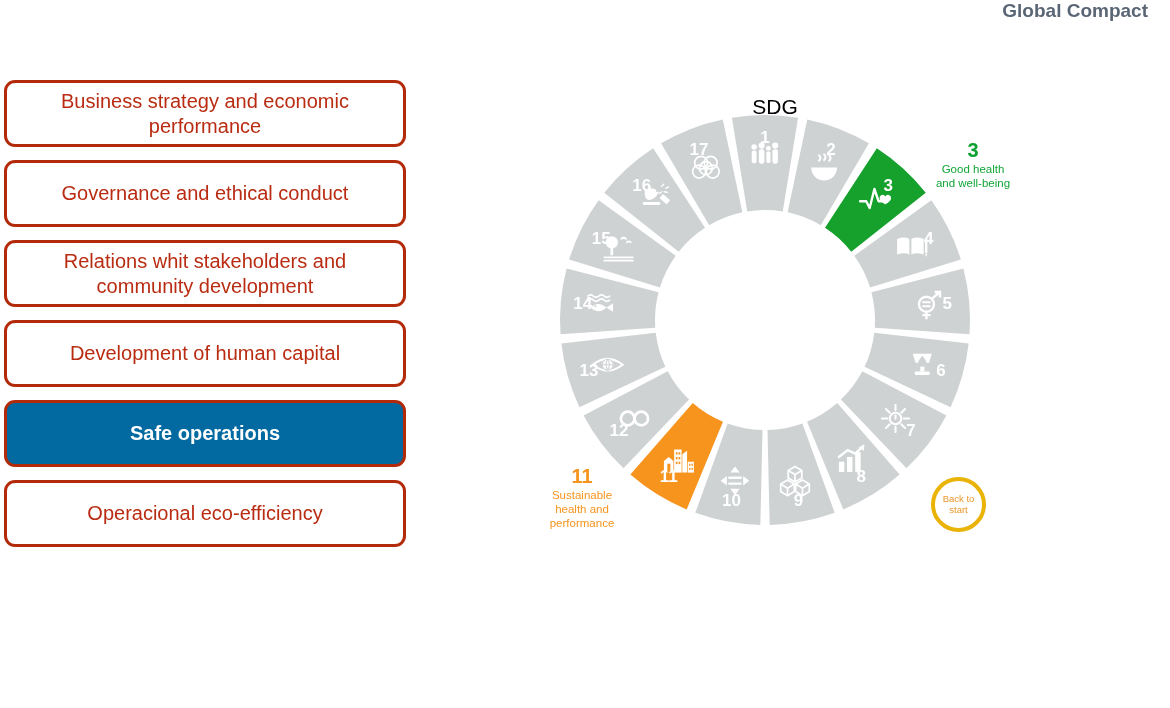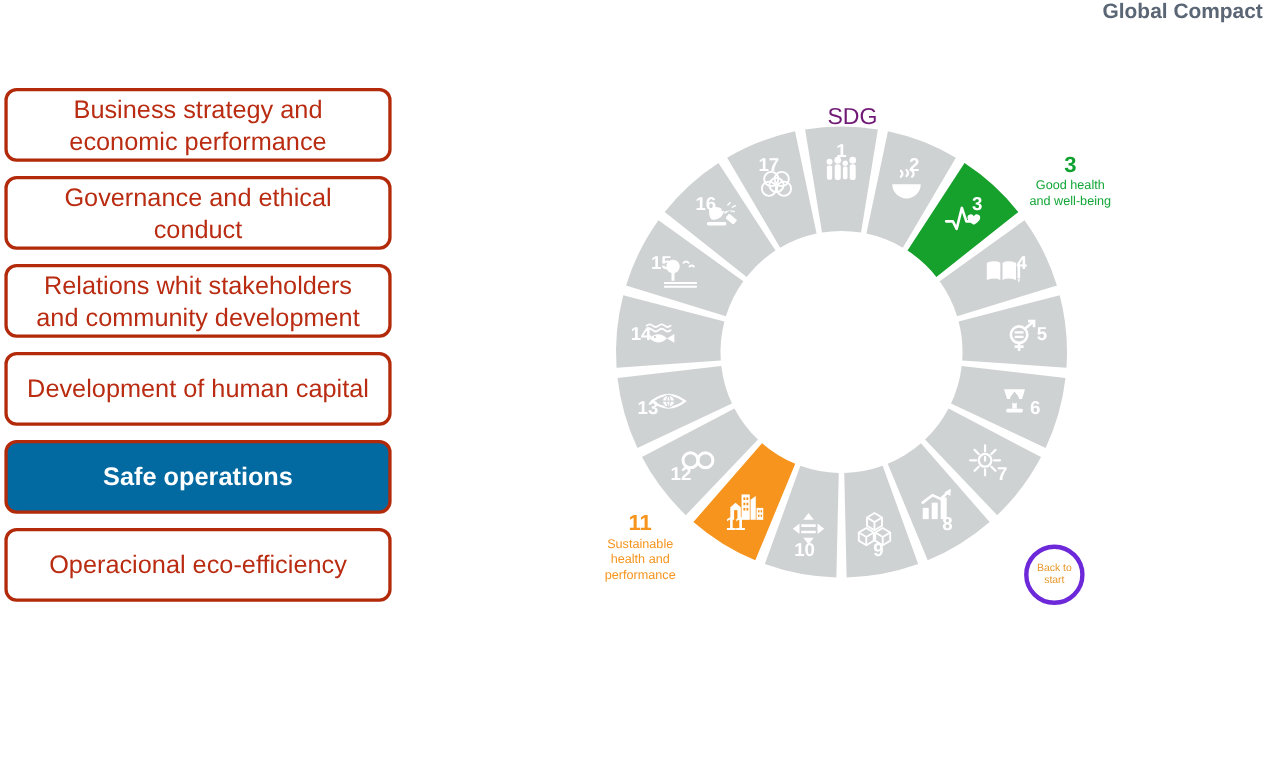--- a/index.html
+++ b/index.html
@@ -12,33 +12,33 @@
   }
 
   
   #topics{
     position:absolute;
     left:4px; top:80px;
     width:402px;
   }
   .topic{
     box-sizing:border-box;
-    width:352px;
+    width:402px;
     height:67px;
     margin-bottom:13px;
     border:3px solid #B02A०;
     border:3px solid #B22A09;
     border-radius:11px;
     background:#ffffff;
     color:#B92C12;
     display:flex;
     align-items:center;
     justify-content:center;
     text-align:center;
-    font-size:23px;
+    font-size:20px;
     line-height:1.22;
     padding:0 14px;
     cursor:pointer;
   }
   .topic.active{
     background:#0369a1;
     border-color:#B22A09;
     color:#ffffff;
     font-weight:bold;
   }
@@ -51,21 +51,21 @@
     width:470px; height:460px;
   }
   #wheel-svg{ display:block; }
   .seg-num{ font-family:"Liberation Sans",sans-serif; font-weight:bold; fill:#ffffff; }
   #sdg-center-label{
     position:absolute;
     left:0; top:0;
     width:470px;
     text-align:center;
     font-size:21px;
-    color:#701a75;
+    color:#000000;
     pointer-events:none;
   }
 
   
   .callout{
     position:absolute;
     font-size:11.5px;
     line-height:1.22;
   }
   .callout .cnum{
@@ -82,23 +82,23 @@
   #callout-3 .cnum{ color:#0FA130; }
   #callout-11{
     left:534px; top:466px; width:96px;
     text-align:center; color:#F6941D;
   }
   #callout-11 .cnum{ color:#F6941D; }
 
   
   #back-to-start{
     position:absolute;
-    left:931px; top:495px;
+    left:931px; top:477px;
     width:55px;height:55px;
-    border:4px solid #6d28d9;
+    border:4px solid #eab308;
     border-radius:50%;
     background:#ffffff;
     display:flex;align-items:center;justify-content:center;
     text-align:center;
     font-size:9.5px;
     line-height:1.15;
     color:#E8972A;
     cursor:pointer;
     box-sizing:border-box;
   }

